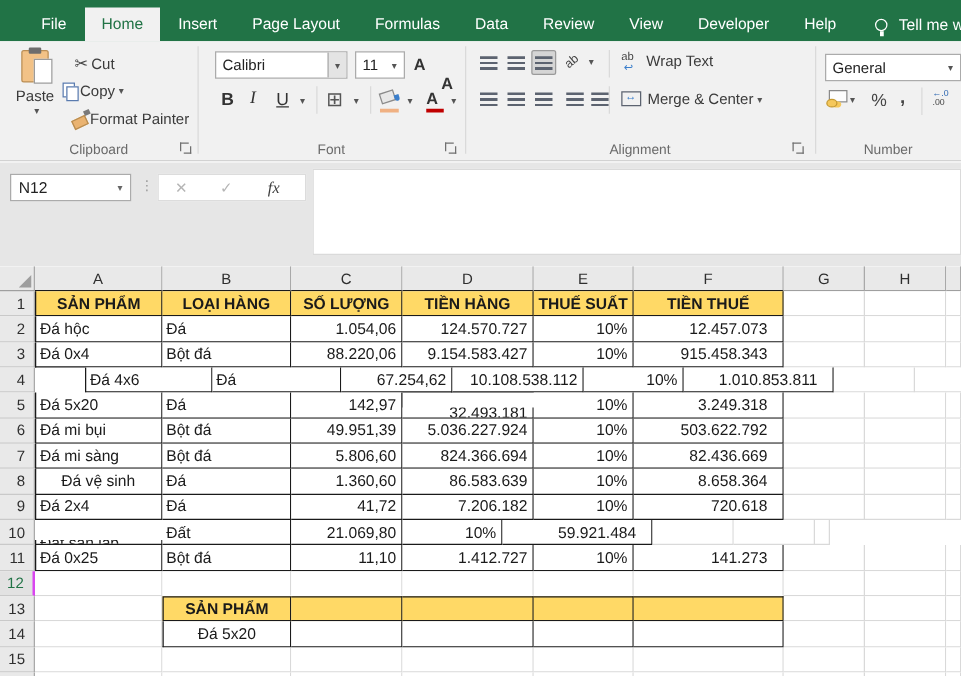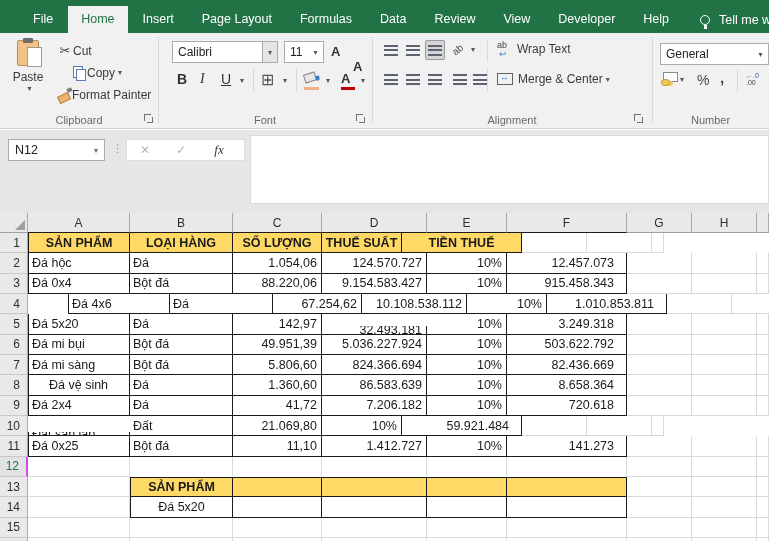--- a/index.html
+++ b/index.html
@@ -169,21 +169,21 @@
 
     <div class="paste-big">
       <span class="ico-clipboard"></span>
       <span class="paste-label">Paste</span>
       <span class="dd">▾</span>
     </div>
     <div class="rbtn" style="left:57px;top:8px;height:19px;">
       <span class="ico-scissors">✂</span>
       <span>Cut</span>
     </div>
-    <div class="rbtn" style="left:73px;top:30px;height:19px;">
+    <div class="rbtn" style="left:50px;top:30px;height:19px;">
       <span class="ico-copy"></span>
       <span>Copy</span>
       <span class="dd">▾</span>
     </div>
     <div class="rbtn" style="left:57px;top:52px;height:19px;">
       <span class="ico-brush"></span>
       <span>Format Painter</span>
     </div>
     <div class="grp-label" style="left:0;width:158px;">Clipboard</div>
     <span class="launcher" style="left:144px;bottom:4px;"></span>
@@ -310,20 +310,21 @@
         <div class="scell colhdr hb" style="width: 120px;">F</div>
         <div class="scell colhdr" style="width: 65px;">G</div>
         <div class="scell colhdr" style="width: 65px;">H</div>
         <div class="scell colhdr" style="width: 12px;"></div>
       </div>
       <div class="srow">
         <div class="scell rowhdr">1</div>
         <div class="scell tb hdr yellow bl" style="width: 102px;">SẢN PHẨM</div>
         <div class="scell tb hdr yellow" style="width: 103px;">LOẠI HÀNG</div>
         <div class="scell tb hdr yellow" style="width: 89px;">SỐ LƯỢNG</div>
+        <div class="scell tb hdr yellow" style="width: 105px;">TIỀN HÀNG</div>
         <div class="scell tb hdr yellow" style="width: 80px;">THUẾ SUẤT</div>
         <div class="scell tb hdr yellow" style="width: 120px;">TIỀN THUẾ</div>
         <div class="scell" style="width: 65px;"></div>
         <div class="scell" style="width: 65px;"></div>
         <div class="scell" style="width: 12px;"></div>
       </div>
       <div class="srow">
         <div class="scell rowhdr">2</div>
         <div class="scell tb bl" style="width: 102px;">Đá hộc</div>
         <div class="scell tb" style="width: 103px;">Đá</div>

